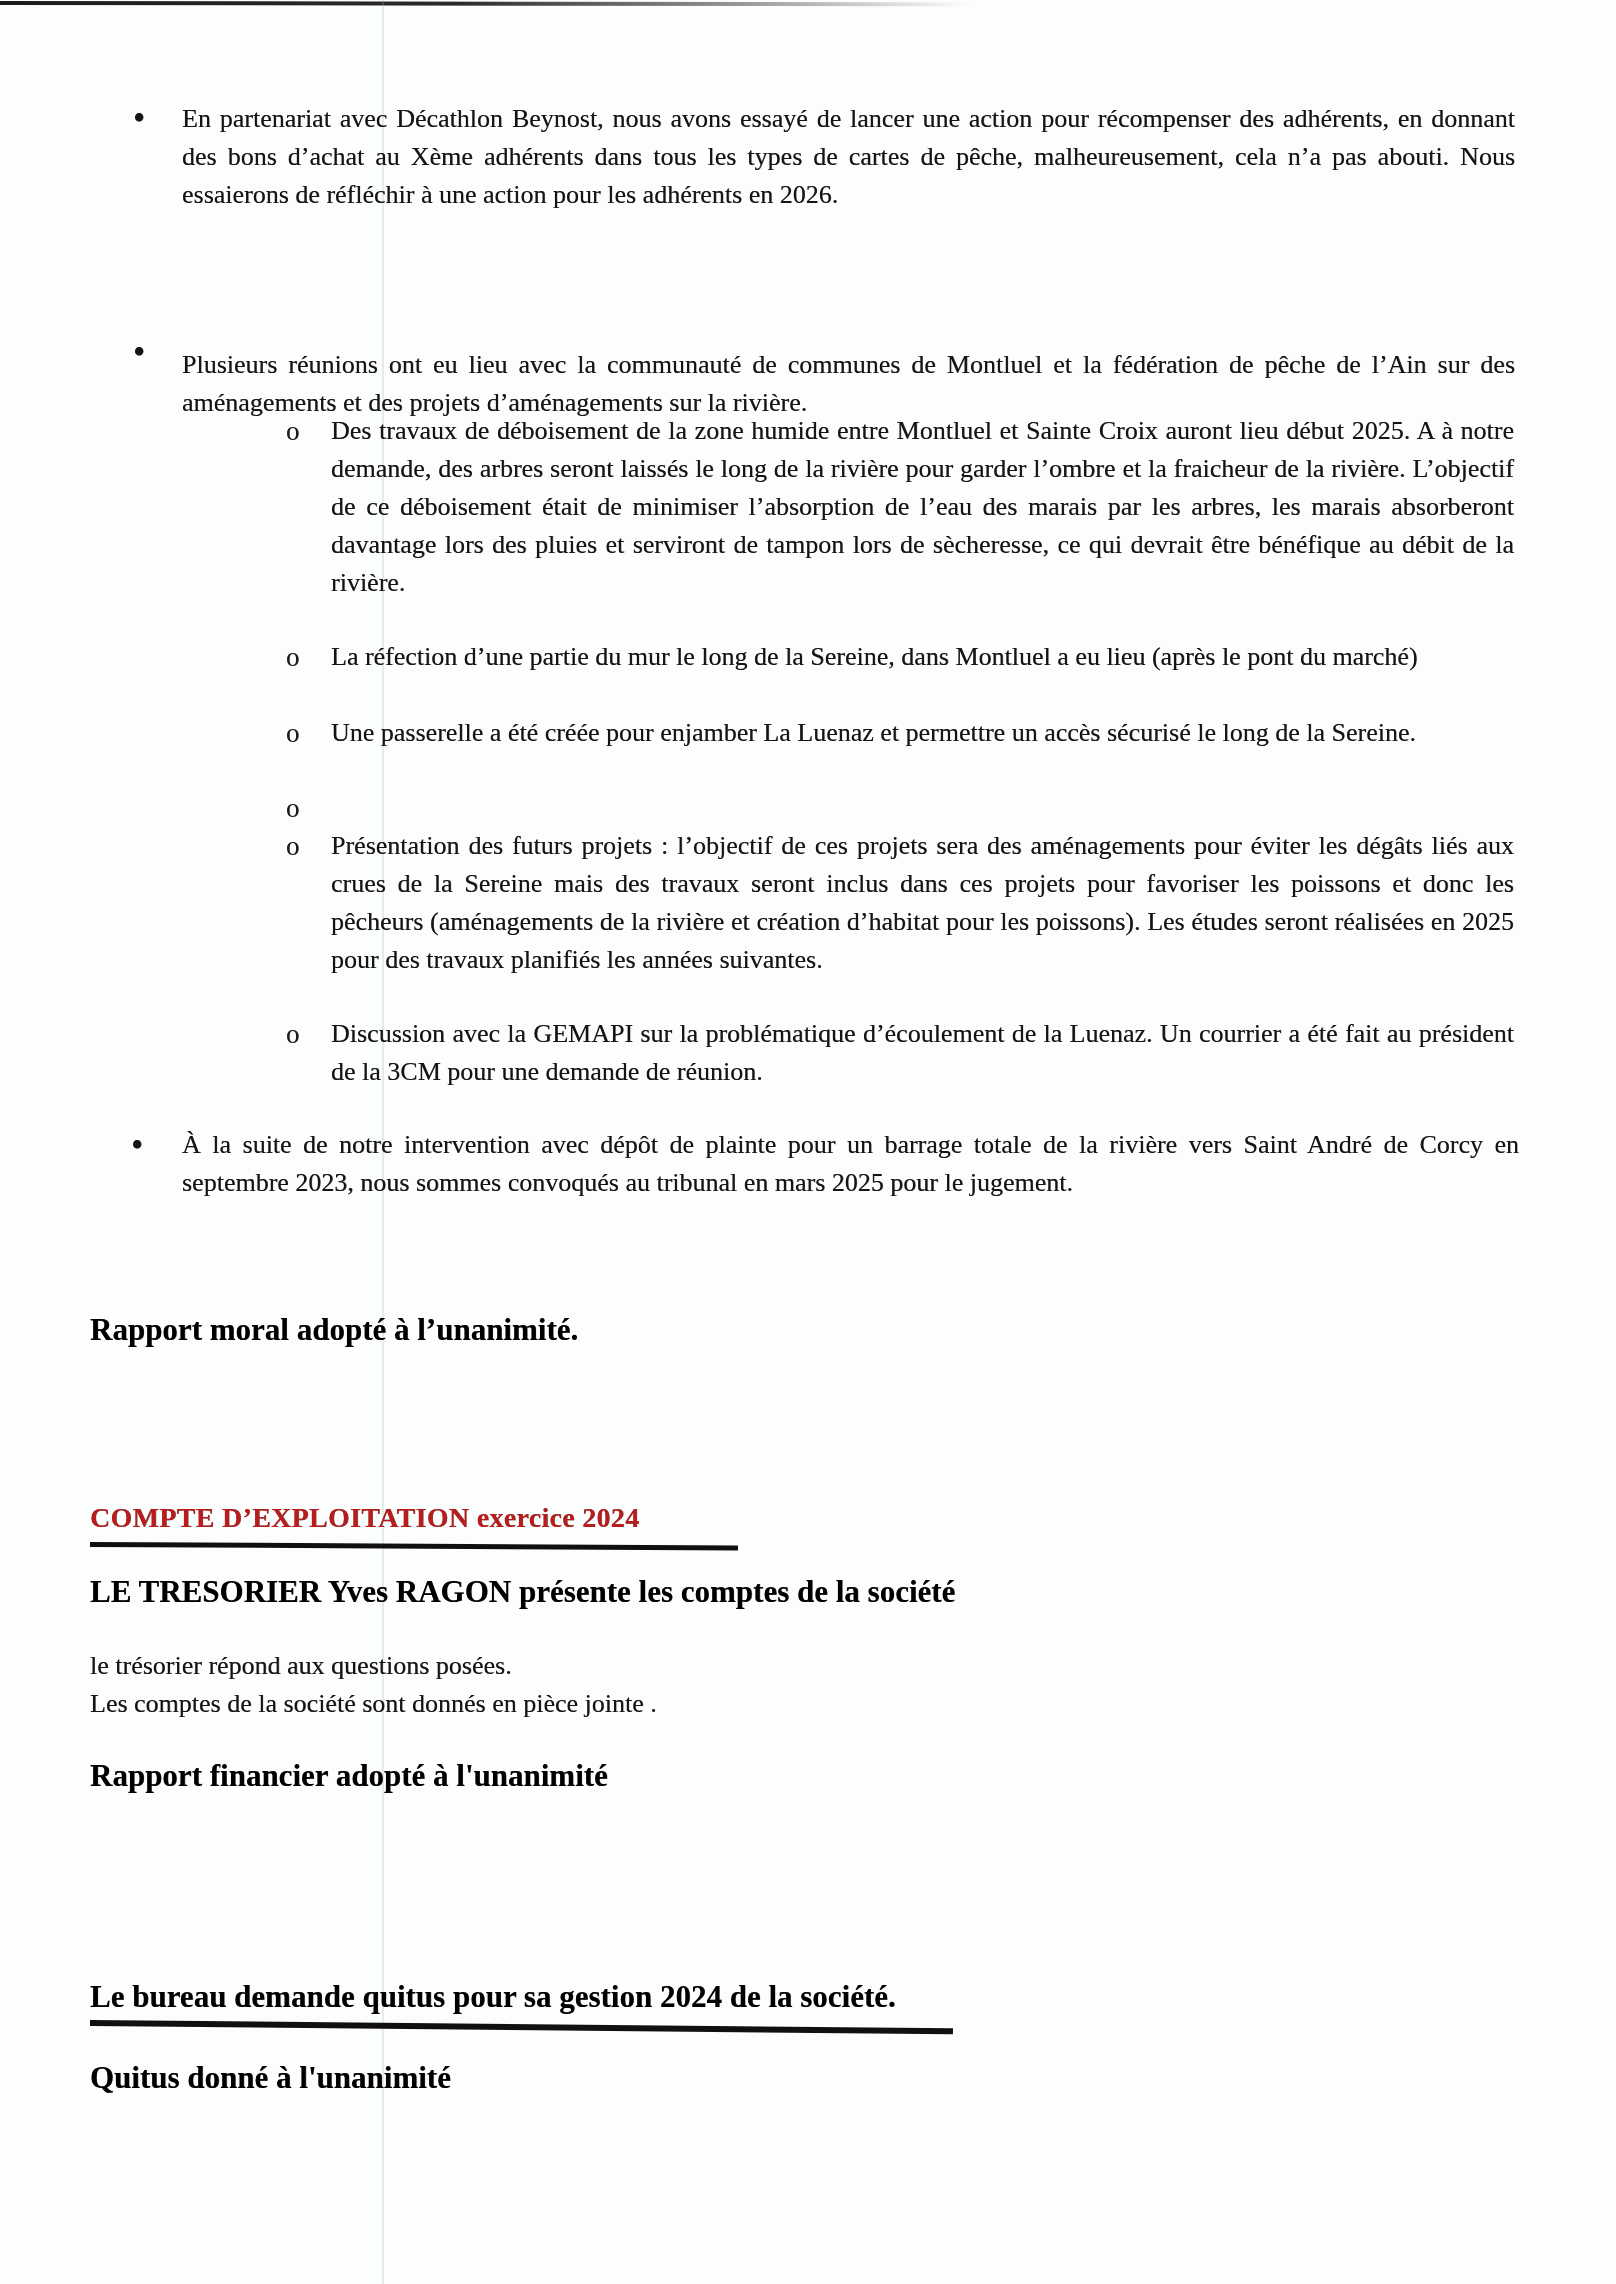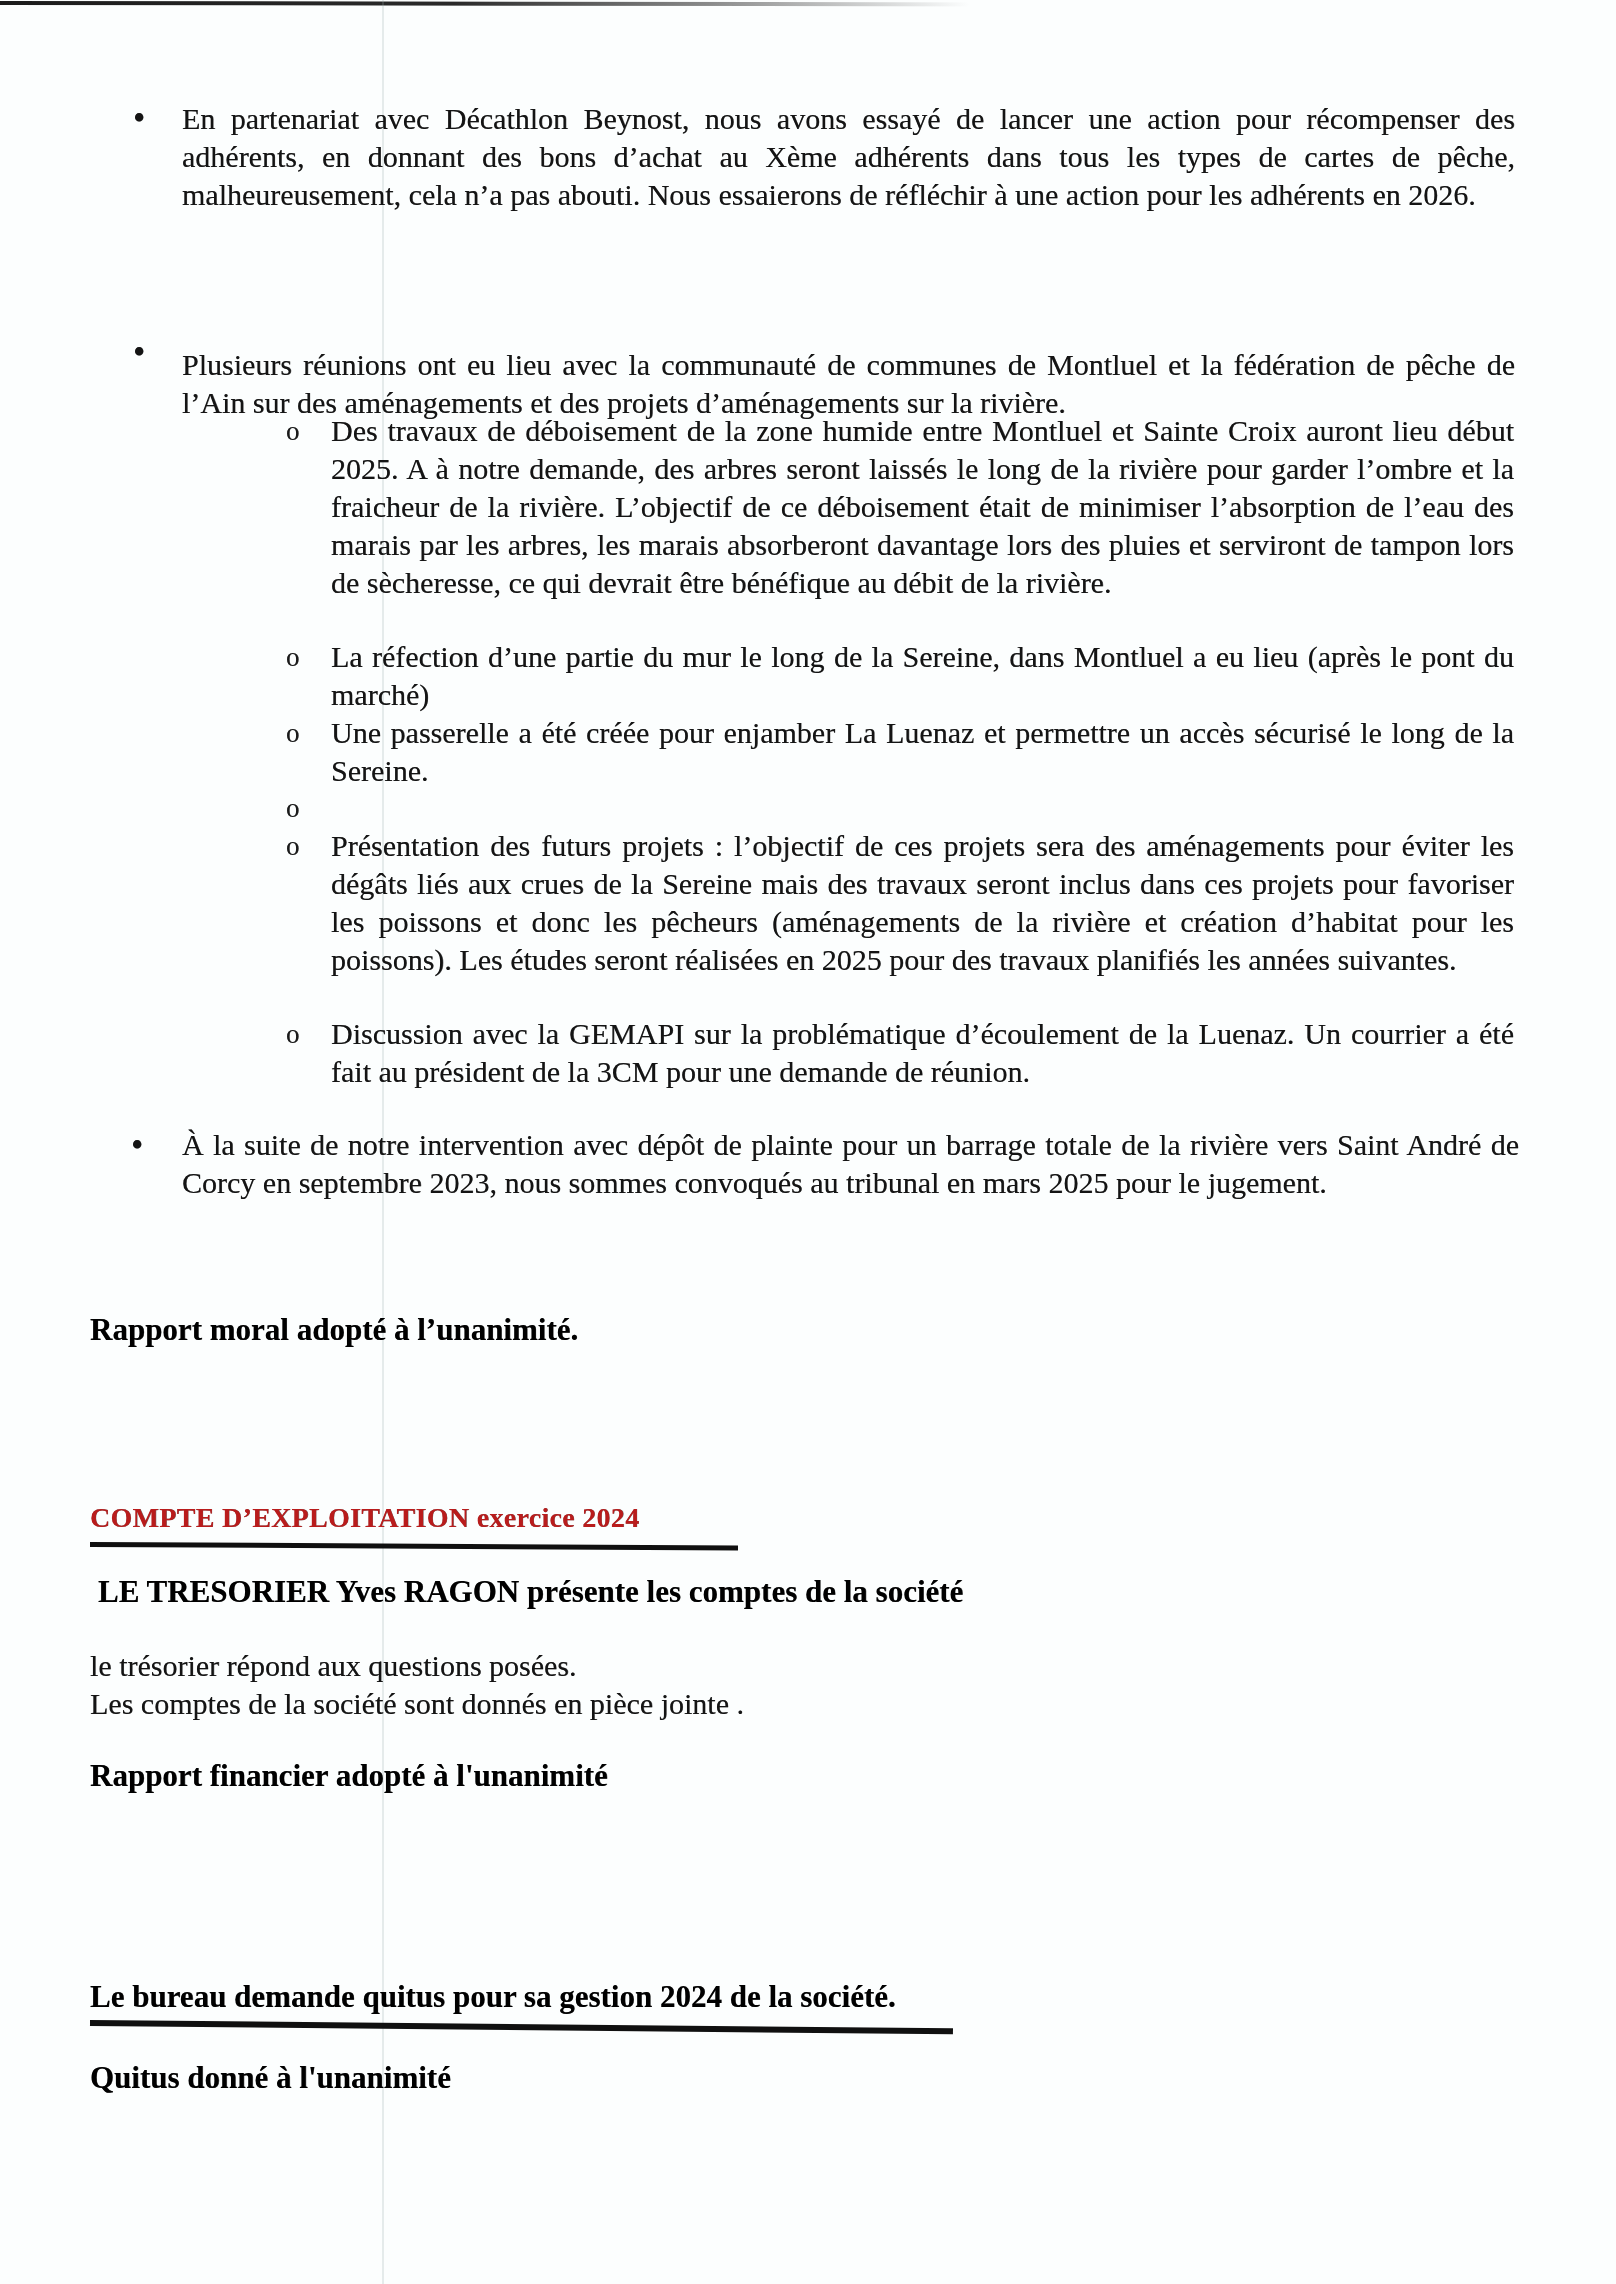--- a/index.html
+++ b/index.html
@@ -7,21 +7,21 @@
     position:relative;
     width:1616px;height:2284px;
     background:#fcfefe;
     font-family:"Liberation Serif","DejaVu Serif",serif;
     color:#141414;
     overflow:hidden;
   }
   .scan{ text-shadow:0.3px 0.3px 0.5px rgba(10,10,10,0.55); }
   .abs{ position:absolute; }
   .body-text{
-    font-size:30px; line-height:38px;
+    font-size:26px; line-height:38px;
     text-align:justify; text-align-last:left;
   }
   .marker{ font-size:35px; line-height:38px; }
   .sub-marker{ font-size:27px; line-height:38px; color:#1a1a1a; }
   .bold-line{ font-size:31px; line-height:39px; font-weight:bold; color:#000000; }
   .section-title{ font-size:28px; line-height:40px; font-weight:bold; color:#b91c1c; letter-spacing:0.3px; }
   .rule{ background:#101010; transform-origin:left center; }
   .top-artifact{
     left:0; top:1.3px; width:1010px; height:4px;
     background:linear-gradient(to right,#1c1c1c 0%,#2a2a2a 45%,rgba(42,42,42,0.55) 70%,rgba(42,42,42,0) 96%);
@@ -64,21 +64,21 @@
   <div class="abs body-text" style="left:331px;top:1015px;width:1183px;">Discussion avec la GEMAPI sur la problématique d’écoulement de la Luenaz. Un courrier a été fait au président de la 3CM pour une demande de réunion.</div>
 
   <div class="abs marker" style="left:131px;top:1127px;">•</div>
   <div class="abs body-text" style="left:182px;top:1126px;width:1337px;">À la suite de notre intervention avec dépôt de plainte pour un barrage totale de la rivière vers Saint André de Corcy en septembre 2023, nous sommes convoqués au tribunal en mars 2025 pour le jugement.</div>
 
   <div class="abs bold-line" style="left:90px;top:1310px;">Rapport moral adopté à l’unanimité.</div>
 
   <div class="abs section-title" style="left:90px;top:1498px;">COMPTE D’EXPLOITATION exercice 2024</div>
   <div class="abs rule" style="left:90px;top:1542px;width:648px;height:4.7px;transform:rotate(0.3deg);"></div>
 
-  <div class="abs bold-line" style="left:90px;top:1572px;margin-left:8px;">LE TRESORIER Yves RAGON présente les comptes de la société</div>
+  <div class="abs bold-line" style="left:90px;top:1572px;">LE TRESORIER Yves RAGON présente les comptes de la société</div>
 
   <div class="abs body-text" style="left:90px;top:1647px;width:1414px;text-align:left;">le trésorier répond aux questions posées.</div>
   <div class="abs body-text" style="left:90px;top:1685px;width:1414px;text-align:left;">Les comptes de la société  sont donnés en pièce jointe .</div>
 
   <div class="abs bold-line" style="left:90px;top:1756px;">Rapport financier adopté à l'unanimité</div>
 
   <div class="abs bold-line" style="left:90px;top:1977px;">Le bureau demande quitus pour sa gestion 2024 de la société.</div>
   <div class="abs rule" style="left:90px;top:2020px;width:863px;height:6px;transform:rotate(0.55deg);"></div>
 
   <div class="abs bold-line" style="left:90px;top:2058px;">Quitus donné à l'unanimité</div>

